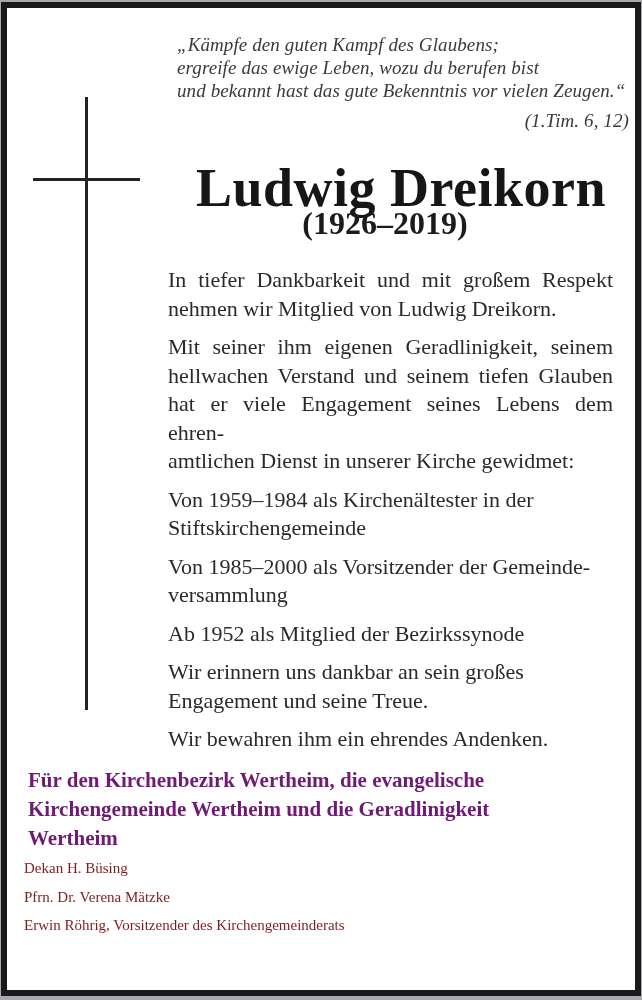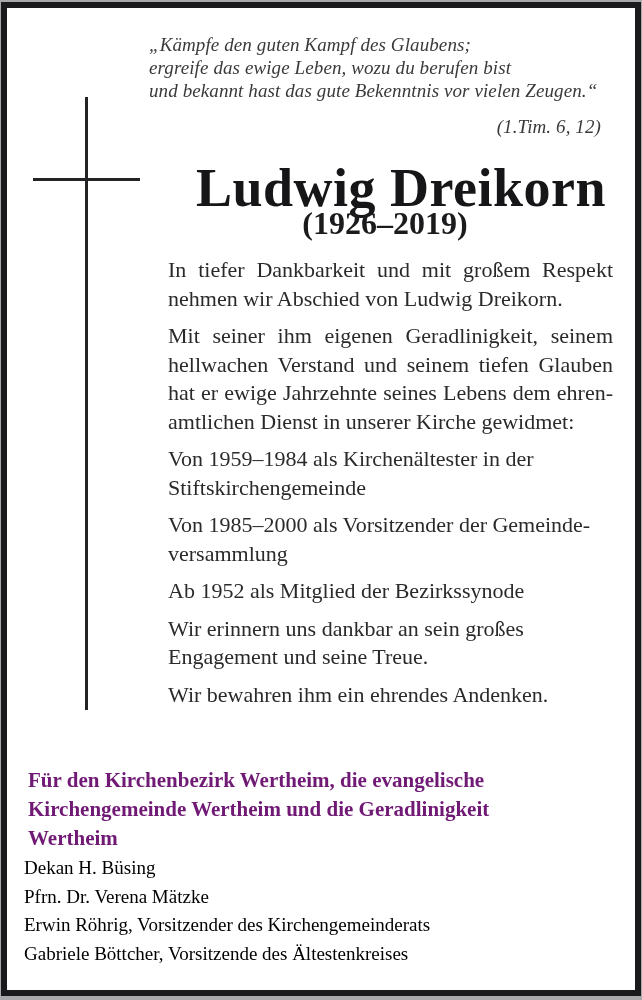--- a/index.html
+++ b/index.html
@@ -13,25 +13,25 @@
   .paper {
     position:absolute; left:1px; top:2px; right:1px; bottom:4px;
     background:#ffffff;
     border:6px solid #1a1a1c;
     box-sizing:border-box;
   }
   .content { position:absolute; inset:0; color:#242426; }
 
   
   .quote {
-    position:absolute; left:149px; top:33px; width:452px;
+    position:absolute; left:177px; top:33px; width:452px;
     font-style:italic; font-size:19px; line-height:23px;
     color:#3a3a3c; letter-spacing:0.1px;
   }
-  .quote .q-ref { text-align:right; margin-top:13px; }
+  .quote .q-ref { text-align:right; margin-top:7px; }
 
   
   .cross-v { position:absolute; left:85px; top:97px; width:3px; height:613px; background:#232325; }
   .cross-h { position:absolute; left:33px; top:178px; width:107px; height:3px; background:#232325; }
 
   
   .name {
     position:absolute; left:150px; top:143px; width:470px; margin:16px;
     text-align:center; font-size:54px; line-height:58px; font-weight:bold;
     color:#161618; letter-spacing:0.5px; white-space:nowrap;
@@ -40,33 +40,33 @@
     position:absolute; left:150px; top:208px; width:470px;
     text-align:center; font-size:32px; line-height:30px; font-weight:bold;
     color:#1b1b1d;
   }
 
   
   .bodycol {
     position:absolute; left:168px; top:256px; width:445px;
     font-size:22px; line-height:28.5px; color:#2a2a2c;
   }
-  .para { margin:0 0 9px 0; }
+  .para { margin:10px 0 9px 0; }
   .line {}
   .stretch { text-align:justify; text-align-last:justify; }
 
   
   .org {
     position:absolute; left:28px; top:766px; width:590px;
     font-weight:bold; font-size:21px; line-height:29px;
     color:#701a75; white-space:nowrap;
   }
   .signers {
     position:absolute; left:24px; top:854px; width:600px;
-    font-size:19px; line-height:28.5px; color:#000000; white-space:nowrap;
+    font-size:15px; line-height:28.5px; color:#7f1d1d; white-space:nowrap;
   }
 </style>
 </head>
 <body>
 
 <div class="page">
   <div class="paper"></div>
 
   <div class="content">
 
@@ -81,26 +81,26 @@
       <div class="cross-v"></div>
       <div class="cross-h"></div>
     </div>
 
     <h1 class="name">Ludwig Dreikorn</h1>
     <div class="years">(1926–2019)</div>
 
     <div class="bodycol">
       <div class="para">
         <div class="line stretch">In tiefer Dankbarkeit und mit großem Respekt</div>
-        <div class="line">nehmen wir Abschied von Ludwig Dreikorn.</div>
+        <div class="line">nehmen wir Mitglied von Ludwig Dreikorn.</div>
       </div>
       <div class="para">
         <div class="line stretch">Mit seiner ihm eigenen Geradlinigkeit, seinem</div>
         <div class="line stretch">hellwachen Verstand und seinem tiefen Glauben</div>
-        <div class="line stretch">hat er ewige Jahrzehnte seines Lebens dem ehren-</div>
+        <div class="line stretch">hat er viele Engagement seines Lebens dem ehren-</div>
         <div class="line">amtlichen Dienst in unserer Kirche gewidmet:</div>
       </div>
       <div class="para">
         <div class="line">Von 1959–1984 als Kirchenältester in der</div>
         <div class="line">Stiftskirchengemeinde</div>
       </div>
       <div class="para">
         <div class="line">Von 1985–2000 als Vorsitzender der Gemeinde-</div>
         <div class="line">versammlung</div>
       </div>
@@ -119,17 +119,16 @@
     <div class="org">
       <div class="org-line">Für den Kirchenbezirk Wertheim, die evangelische</div>
       <div class="org-line">Kirchengemeinde Wertheim und die Geradlinigkeit</div>
       <div class="org-line">Wertheim</div>
     </div>
 
     <div class="signers">
       <div class="signer-line">Dekan H. Büsing</div>
       <div class="signer-line">Pfrn. Dr. Verena Mätzke</div>
       <div class="signer-line">Erwin Röhrig, Vorsitzender des Kirchengemeinderats</div>
-      <div class="signer-line">Gabriele Böttcher, Vorsitzende des Ältestenkreises</div>
     </div>
 
   </div>
 </div>
 
 </body></html>

